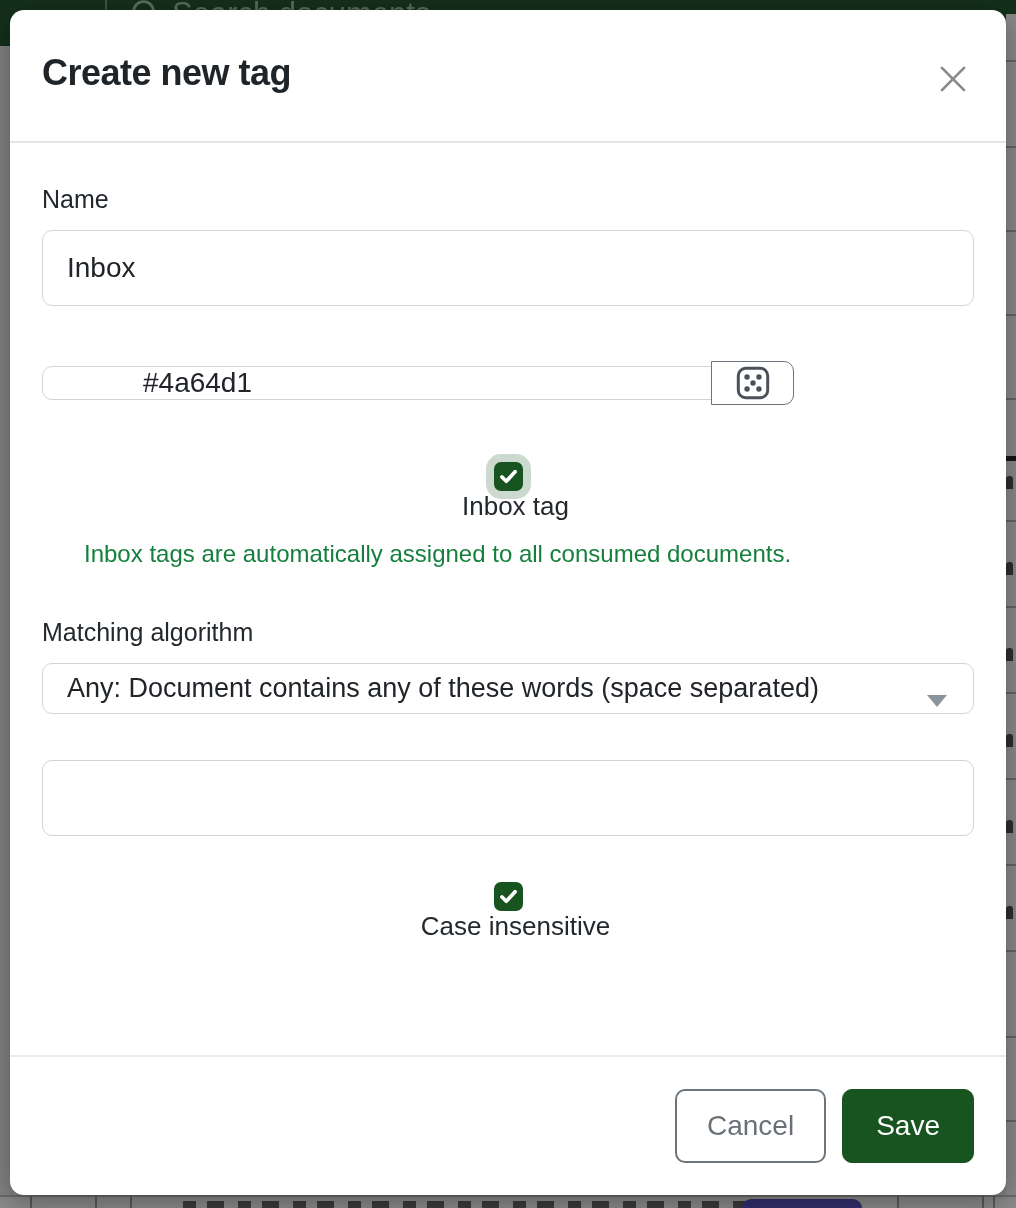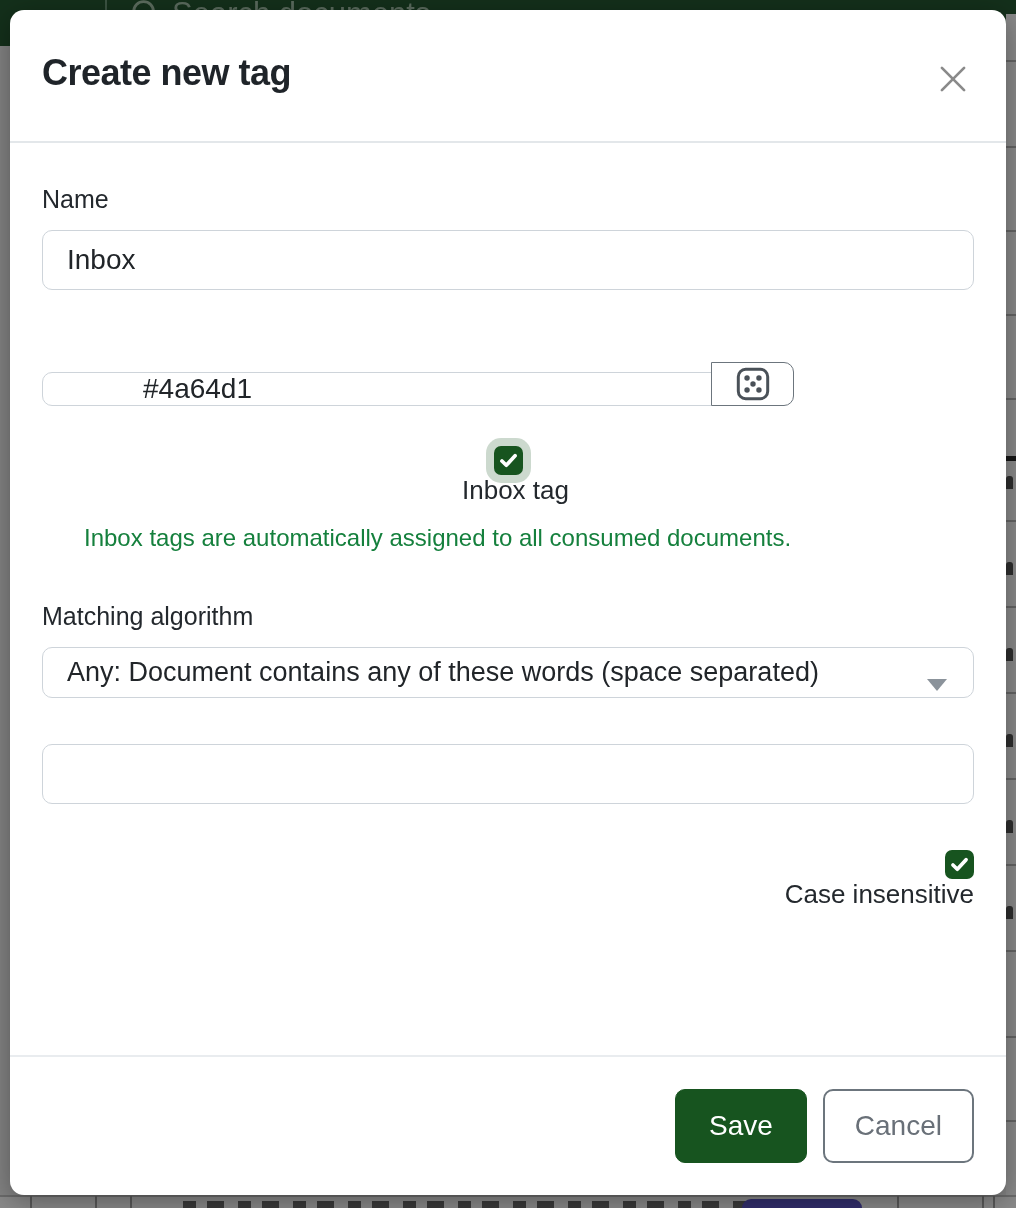--- a/index.html
+++ b/index.html
@@ -28,43 +28,43 @@
     position:absolute; left:10px; top:10px; width:996px; height:1185px;
     background:#ffffff; border-radius:14px; box-shadow:0 6px 28px rgba(0,0,0,.35);
   }
   .modal-header { position:relative; height:133px; border-bottom:2px solid #e3e7ea; padding:42px 32px 0 32px; }
   .modal-title { font-size:36px; font-weight:700; color:#1f2429; letter-spacing:-.5px; }
   .close-btn { position:absolute; right:28px; top:44px; width:50px; height:50px; background:none; border:none; cursor:pointer;
     display:flex; align-items:center; justify-content:center; }
   .modal-body { padding:42px 32px 0 32px; }
   .field-label { font-size:25px; color:#23282d; margin-bottom:16px; }
   .text-input {
-    width:932px; height:60px; border:1px solid #ced4da; border-radius:10px;
+    width:932px; height:76px; border:1px solid #ced4da; border-radius:10px;
     font-family:"Liberation Sans", sans-serif; font-size:28px; color:#212529; padding:0 24px; outline:none; background:#fff;
   }
   .group-name { margin-bottom:38px; }
-  .color-row { display:flex; align-items:flex-end; width:752px; height:78px; }
+  .color-row { display:flex; align-items:center; width:752px; height:78px; }
   .color-input-wrap { display:flex; flex:1; border:1px solid #ced4da; border-radius:10px 0 0 10px; overflow:hidden; background:#fff; }
   .color-swatch { width:76px; height:100%; }
   .color-text { flex:1; border:none; font-family:"Liberation Sans", sans-serif; font-size:28px; color:#212529; padding:0 24px; outline:none; }
   .dice-btn { width:83px; border:1px solid #6c757d; border-left:1px solid #6c757d; margin-left:-1px; border-radius:0 10px 10px 0;
     background:#fff; cursor:pointer; display:flex; align-items:center; justify-content:center; }
   .check-row { display:flex; align-items:center; margin-top:40px;flex-direction:column; }
   .checkbox { width:29px; height:29px; border-radius:7px; background:#17541f; display:flex; align-items:center; justify-content:center; flex:none; cursor:pointer; }
   .checkbox.halo { box-shadow:0 0 0 8px rgba(23,84,31,.22); }
   .check-label { font-size:26px; color:#23282d; margin-left:15px; }
   .help-text { margin:18px 0 0 42px; font-size:24px; color:#15803d; }
   .group-algo { margin-top:50px; }
   .select-box { position:relative; width:932px; height:51px; border:1px solid #ced4da; border-radius:10px; background:#fff;
     display:flex; align-items:center; padding:0 60px 0 24px; cursor:pointer; }
   .select-value { font-size:27px; color:#212529; white-space:nowrap; overflow:hidden; }
   .select-caret { position:absolute; right:26px; top:31px; width:0; height:0;
     border-left:10px solid transparent; border-right:10px solid transparent; border-top:12px solid #8b939b; }
   .group-pattern { margin-top:46px; }
-  .group-case { margin-top:46px;align-items:flex-end; }
+  .group-case { margin-top:46px; }
   .modal-footer { position:absolute; left:0; bottom:0; width:996px; height:140px; border-top:2px solid #e9ecef;
     display:flex; align-items:center; justify-content:flex-end; gap:16px; padding:0 32px; }
   .btn { height:74px; border-radius:10px; font-family:"Liberation Sans", sans-serif; font-size:28px; cursor:pointer; }
   .btn-cancel { padding:0 30px; background:#fff; border:2px solid #6c757d; color:#697078; }
   .btn-save { padding:0 33px; background:#17541f; border:1px solid #17541f; color:#ffffff; }
 </style>
 </head>
 <body>
 
 <div class="bk-navbar"></div>
@@ -170,17 +170,17 @@
         <svg width="21" height="21" viewBox="0 0 24 24" fill="none" stroke="#ffffff" stroke-width="4.2" stroke-linecap="round" stroke-linejoin="round">
           <path d="M4.5 12.5 L9.5 17.5 L19.5 6.5"></path>
         </svg>
       </div>
       <div class="check-label">Case insensitive</div>
     </div>
 
   </div>
 
   <div class="modal-footer">
+    <button class="btn btn-cancel">Cancel</button>
     <button class="btn btn-save">Save</button>
-    <button class="btn btn-cancel">Cancel</button>
   </div>
 
 </div>
 
 </body></html>

